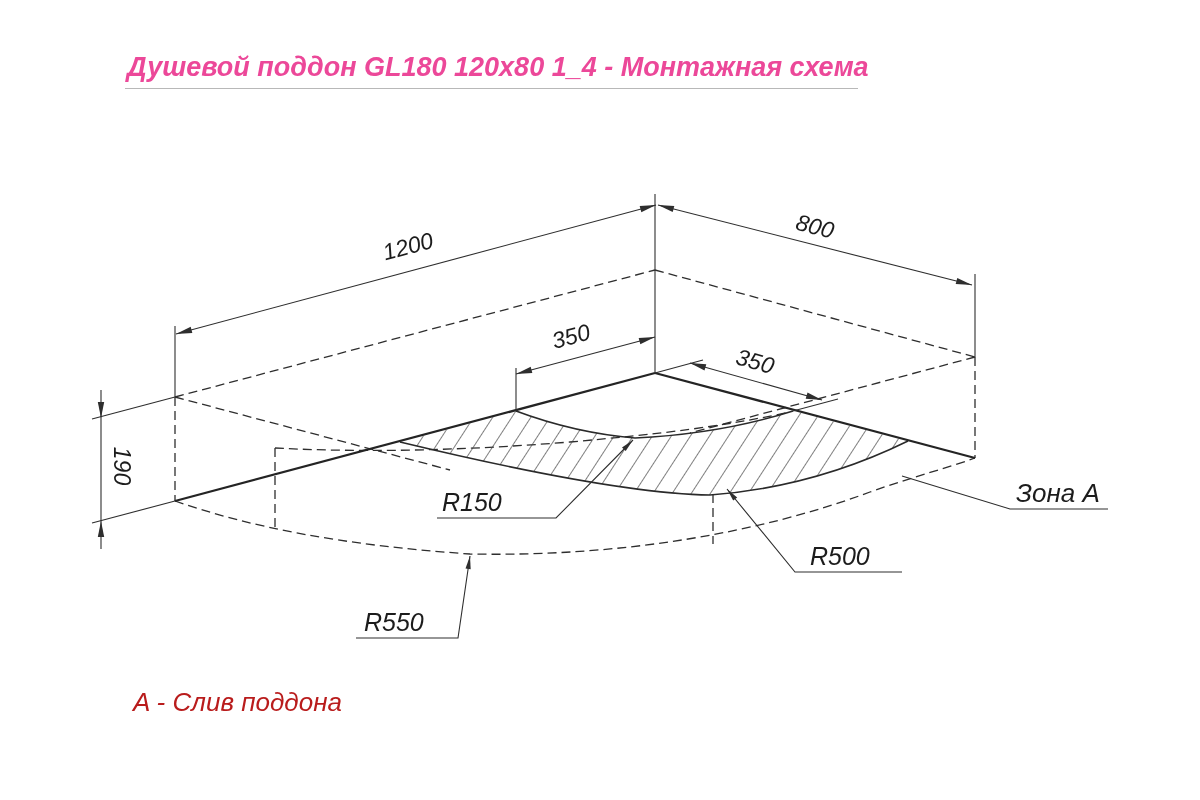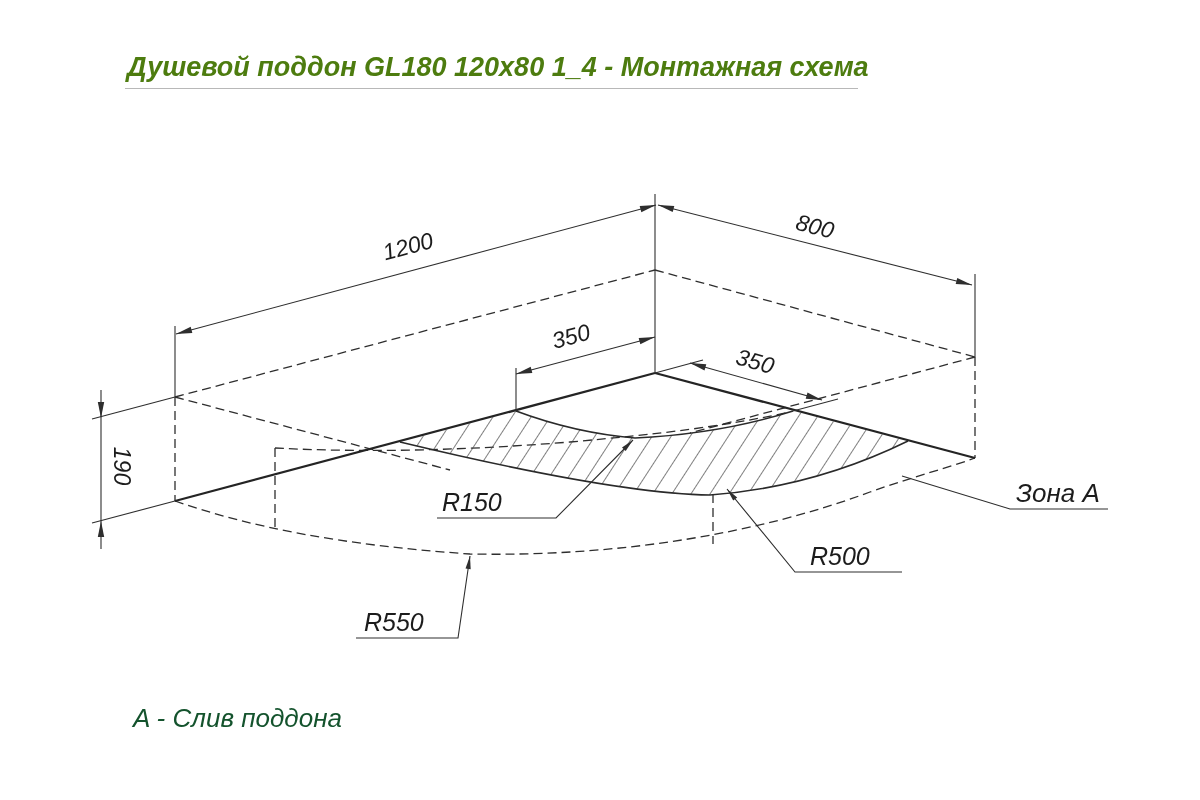--- a/index.html
+++ b/index.html
@@ -1,21 +1,21 @@
 <!DOCTYPE html>
 <html><head>
 <meta charset="utf-8">
 <style>
   html,body{margin:0;padding:0;background:#fff;}
   .page{position:relative;width:1200px;height:800px;background:#ffffff;overflow:hidden;
         font-family:"Liberation Sans", sans-serif;color:#222;}
   .title{position:absolute;left:127px;top:52px;width:760px;
-         font-size:27px;font-weight:bold;font-style:italic;letter-spacing:0;color:#4d7c0f;}
+         font-size:27px;font-weight:bold;font-style:italic;letter-spacing:0;color:#ec4899;}
   .title-underline{position:absolute;left:125px;top:88px;width:733px;height:1px;background:#b8b8b8;}
-  .note{position:absolute;left:133px;top:703px;font-size:26px;font-style:italic;color:#14532d;}
+  .note{position:absolute;left:133px;top:687px;font-size:26px;font-style:italic;color:#b91c1c;}
   svg{position:absolute;left:0;top:0;}
   svg text{font-family:"Liberation Sans", sans-serif;font-style:italic;fill:#1c1c1c;}
   .dim-text{font-size:23px;}
   .r-text{font-size:25px;}
   .zone-text{font-size:26px;}
 </style>
 </head>
 <body>
 
 <div class="page">

